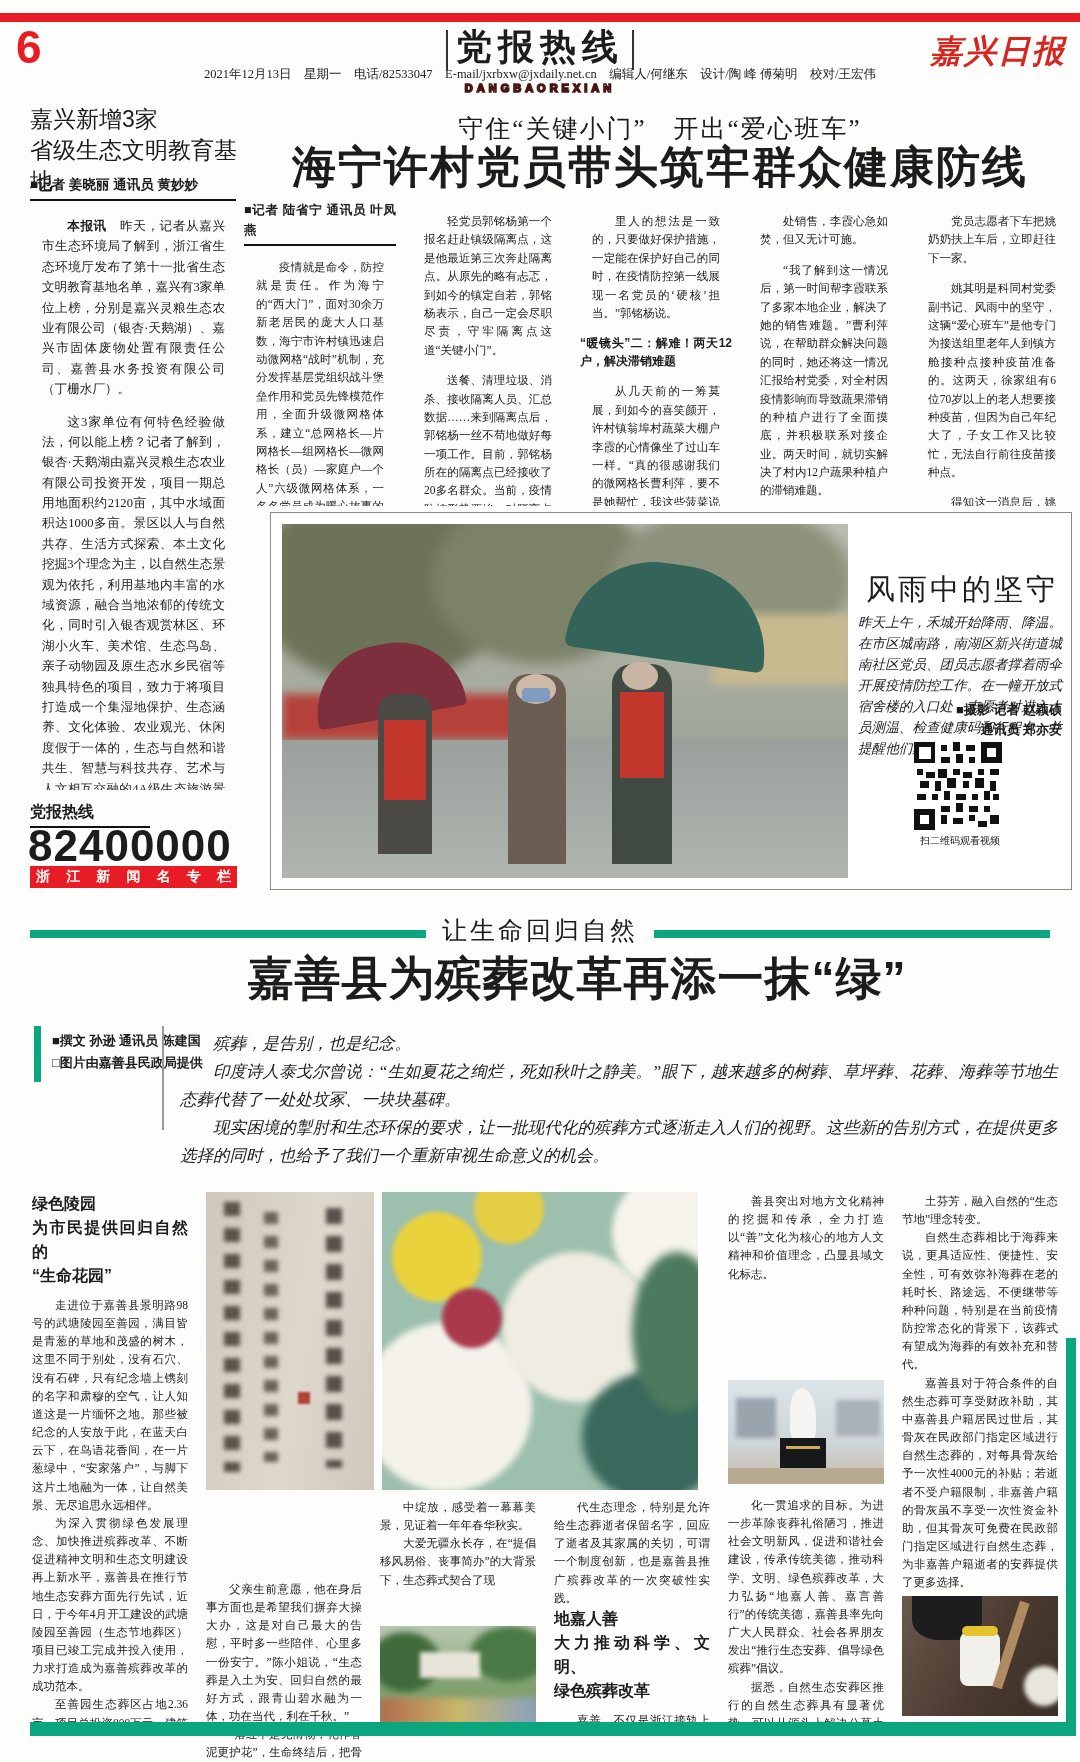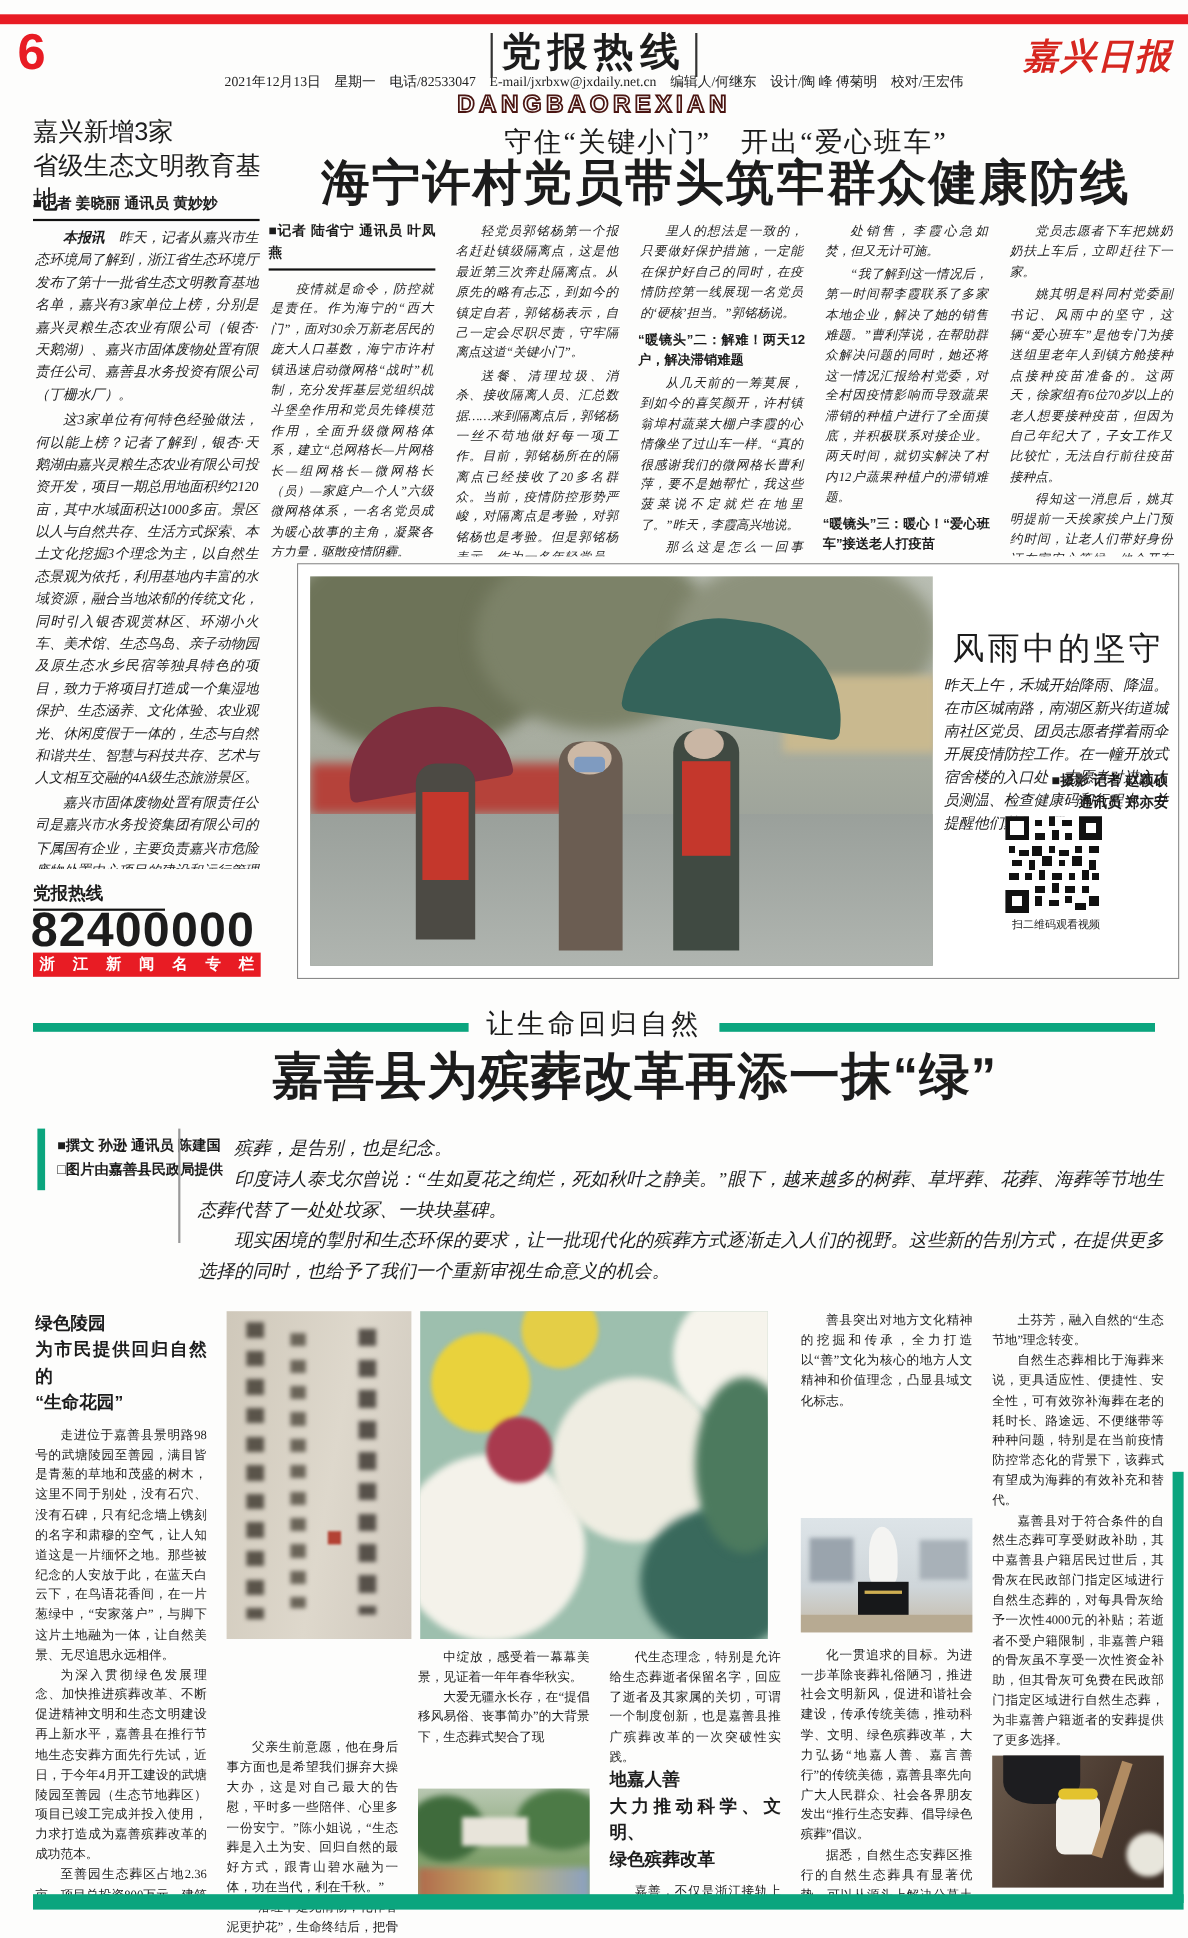--- a/index.html
+++ b/index.html
@@ -10,30 +10,30 @@
   .topbar{left:0;top:13px;width:1080px;height:9px;background:#e81c24;}
   .pageno{left:16px;top:24px;font-family:"Liberation Sans",sans-serif;font-weight:bold;
           font-size:46px;color:#e81c24;line-height:1;}
   .mast{left:340px;top:28px;width:400px;text-align:center;font-size:36px;font-weight:600;
         letter-spacing:6px;line-height:1.1;}
   .mastbar{top:30px;width:2px;height:40px;background:#333;}
   .logo{right:14px;top:30px;font-size:32px;font-weight:bold;font-style:italic;color:#d6261f;
         letter-spacing:2px;font-family:"Liberation Serif",serif;}
   .dateline{left:0;top:66px;width:1080px;text-align:center;font-size:12.5px;color:#222;}
   .latin{left:0;top:82px;width:1080px;text-align:center;font-family:"Liberation Sans",sans-serif;
-         font-size:22px;font-weight:900;letter-spacing:4px;color:#fff;
+         font-size:11px;font-weight:900;letter-spacing:4px;color:#fff;
          -webkit-text-stroke:1.6px #4a1511;text-shadow:0 0 1px #4a1511;}
   
   .l-head{left:30px;top:104px;width:212px;font-family:"Liberation Sans",sans-serif;
           font-weight:normal;font-size:23px;line-height:1.35;letter-spacing:0;}
   .l-byline{left:30px;top:176px;width:206px;font-family:"Liberation Sans",sans-serif;
             font-weight:bold;font-size:13.5px;border-bottom:2px solid #111;padding-bottom:5px;}
   .l-body{left:30px;top:204px;width:207px;height:586px;font-size:12.6px;line-height:1.62;
           text-align:justify;overflow:hidden;}
-  .l-body p,.colx p{margin:2px;text-indent:2em;font-style:italic;}
+  .l-body p,.colx p{margin:12px;text-indent:2em;}
   .hl-label{left:30px;top:802px;width:120px;font-family:"Liberation Sans",sans-serif;
             font-weight:bold;font-size:16px;border-bottom:2.5px solid #111;padding-bottom:3px;}
   .hl-num{left:28px;top:824px;font-family:"Liberation Sans",sans-serif;font-weight:900;
           font-size:44px;line-height:1;letter-spacing:1px;}
   .hl-banner{left:30px;top:866px;width:207px;height:22px;background:#e81c24;color:#fff;
              font-family:"Liberation Sans",sans-serif;font-weight:bold;font-size:14px;
              display:flex;align-items:center;justify-content:space-between;padding:0 6px;box-sizing:border-box;}
   
   .m-kicker{left:240px;top:112px;width:840px;text-align:center;font-size:25px;letter-spacing:2px;}
   .m-head{left:240px;top:143px;width:840px;text-align:center;font-family:"Liberation Sans",sans-serif;

